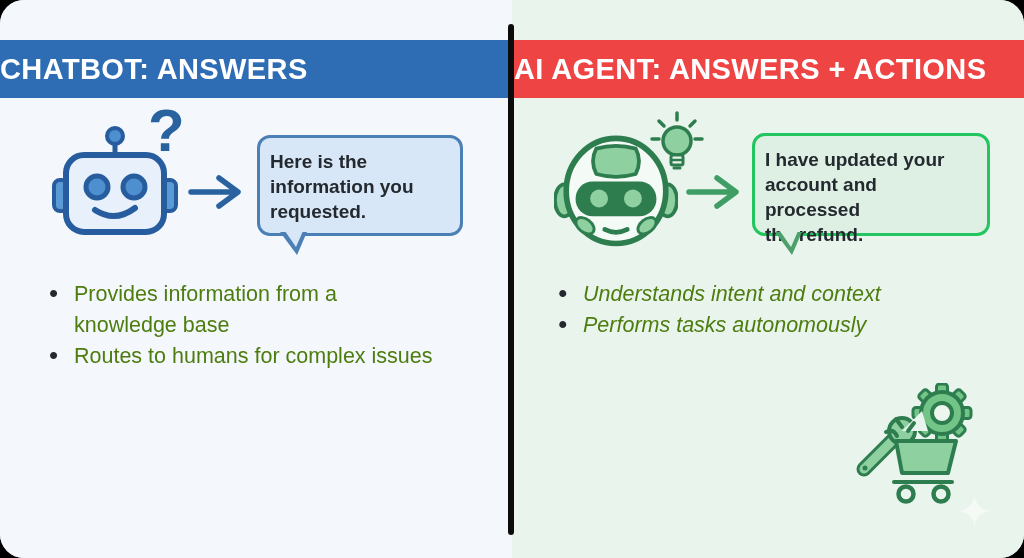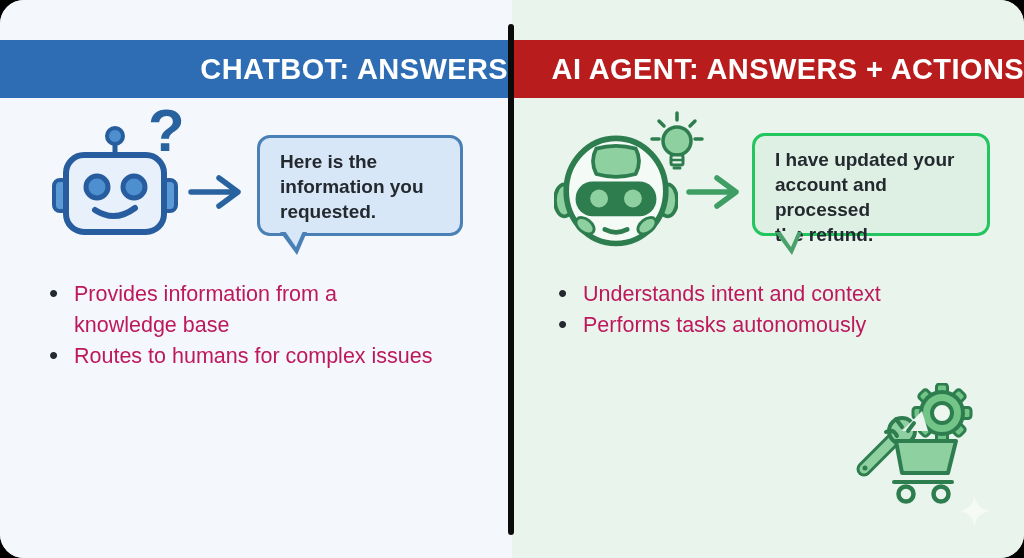--- a/index.html
+++ b/index.html
@@ -3,37 +3,37 @@
 <meta charset="utf-8">
 <style>
   html,body{margin:0;padding:0;background:#000;}
   .stage{position:relative;width:1024px;height:558px;background:#000;overflow:hidden;
          font-family:"Liberation Sans","DejaVu Sans",sans-serif;}
   .card{position:absolute;inset:0;border-radius:24px;overflow:hidden;background:#f4f7fb;}
   .panel{position:absolute;top:0;bottom:0;}
   .panel.left{left:0;width:512px;background:#f4f7fb;}
   .panel.right{left:512px;width:512px;background:#e9f4ec;}
   .divider{position:absolute;left:508px;top:24px;width:6px;height:511px;background:#0b0b0b;border-radius:3px;z-index:6;}
-  .hdr{position:absolute;top:40px;height:58px;display:flex;align-items:center;justify-content:flex-end;
+  .hdr{position:absolute;top:40px;height:58px;display:flex;align-items:center;justify-content:flex-start;
        color:#fff;font-weight:700;font-size:29px;letter-spacing:.4px;z-index:3;}
   .hdr.blue{left:0;width:508px;background:#2e6cb3;}
-  .hdr.green{left:514px;width:510px;background:#b91c1c;}
+  .hdr.green{left:514px;width:510px;background:#ef4444;}
   .abs{position:absolute;}
   .qmark{left:148px;top:101px;font-size:60px;line-height:1;font-weight:700;color:#28639f;z-index:2;}
-  .bubble{box-sizing:border-box;padding:11px 20px;font-weight:700;font-size:19px;line-height:1.32;
+  .bubble{box-sizing:border-box;padding:11px 10px;font-weight:700;font-size:19px;line-height:1.32;
           color:#24292f;border-radius:13px;white-space:pre-line;z-index:2;}
   .bubble.blue{left:257px;top:135px;width:206px;height:101px;background:#d8e7f7;border:3px solid #4b80b6;
                --bc:#4b80b6;--bf:#d8e7f7;}
   .bubble.green{left:752px;top:133px;width:238px;height:103px;background:#def0e3;border:3px solid #22c55e;
                 --bc:#4ba06c;--bf:#def0e3;}
   .bubble::after{content:"";position:absolute;bottom:-22px;left:20px;width:0;height:0;border-style:solid;
                  border-width:23px 10px 0 17px;border-color:var(--bc) transparent transparent transparent;}
   .bubble::before{content:"";position:absolute;bottom:-14px;left:25px;width:0;height:0;border-style:solid;
                   border-width:16px 7px 0 11px;border-color:var(--bf) transparent transparent transparent;z-index:1;}
-  ul.bullets{margin:0;padding:0;list-style:none;font-size:21.5px;line-height:31px;color:#be185d;}
+  ul.bullets{margin:0;padding:0;list-style:none;font-size:21.5px;line-height:31px;color:#4d7c0f;}
   ul.bullets li{position:relative;padding-left:30px;white-space:pre-line;}
   ul.bullets li::before{content:"\2022";position:absolute;left:5px;top:-1px;font-size:26px;color:#24292f;}
   .bullets.left{left:44px;top:279px;width:460px;}
   .bullets.right{left:553px;top:279px;width:440px;}
   .sparkle{left:956px;top:486px;font-size:44px;color:rgba(255,255,255,.55);z-index:4;}
   svg{display:block;}
 </style>
 </head>
 <body>
 
@@ -90,21 +90,21 @@
         <rect x="21" y="45" width="12" height="10" rx="2" fill="#e9f4ec" stroke="#2e7d4f" stroke-width="3"></rect>
         <line x1="21" y1="50" x2="33" y2="50" stroke="#2e7d4f" stroke-width="2.5"></line>
         <line x1="24" y1="58" x2="30" y2="58" stroke="#2e7d4f" stroke-width="3" stroke-linecap="round"></line>
       </svg>
       <svg class="abs" style="left:174px;top:172px;" width="58" height="40" viewBox="0 0 58 40">
         <path d="M3 20 H44 M31 6 L50 20 L31 34" fill="none" stroke="#3f9e63" stroke-width="5.5" stroke-linecap="round" stroke-linejoin="round"></path>
       </svg>
       <div class="abs bubble green" style="left:240px;">I have updated your
 account and processed
 the refund.</div>
-      <ul class="abs bullets right" style="left:41px;">
+      <ul class="abs bullets right" style="left:41px;font-style:italic;">
         <li>Understands intent and context</li>
         <li>Performs tasks autonomously</li>
       </ul>
       <svg class="abs" style="left:338px;top:383px;" width="130" height="122" viewBox="0 0 130 122">
 
         <g>
           <g fill="#72c487" stroke="#2e7d4f" stroke-width="3">
             <rect x="86.5" y="1" width="11" height="13" rx="3" transform="rotate(0 92 30)"></rect>
             <rect x="86.5" y="1" width="11" height="13" rx="3" transform="rotate(45 92 30)"></rect>
             <rect x="86.5" y="1" width="11" height="13" rx="3" transform="rotate(90 92 30)"></rect>

